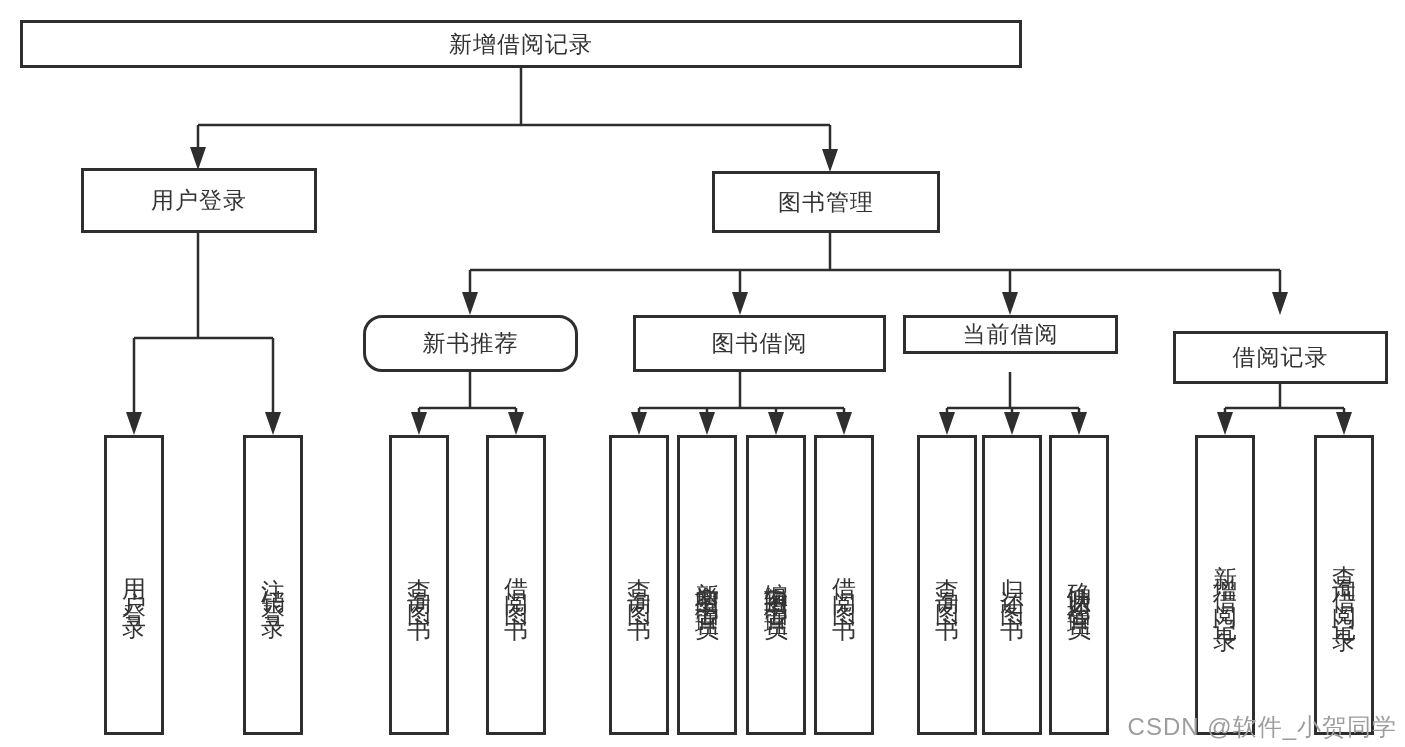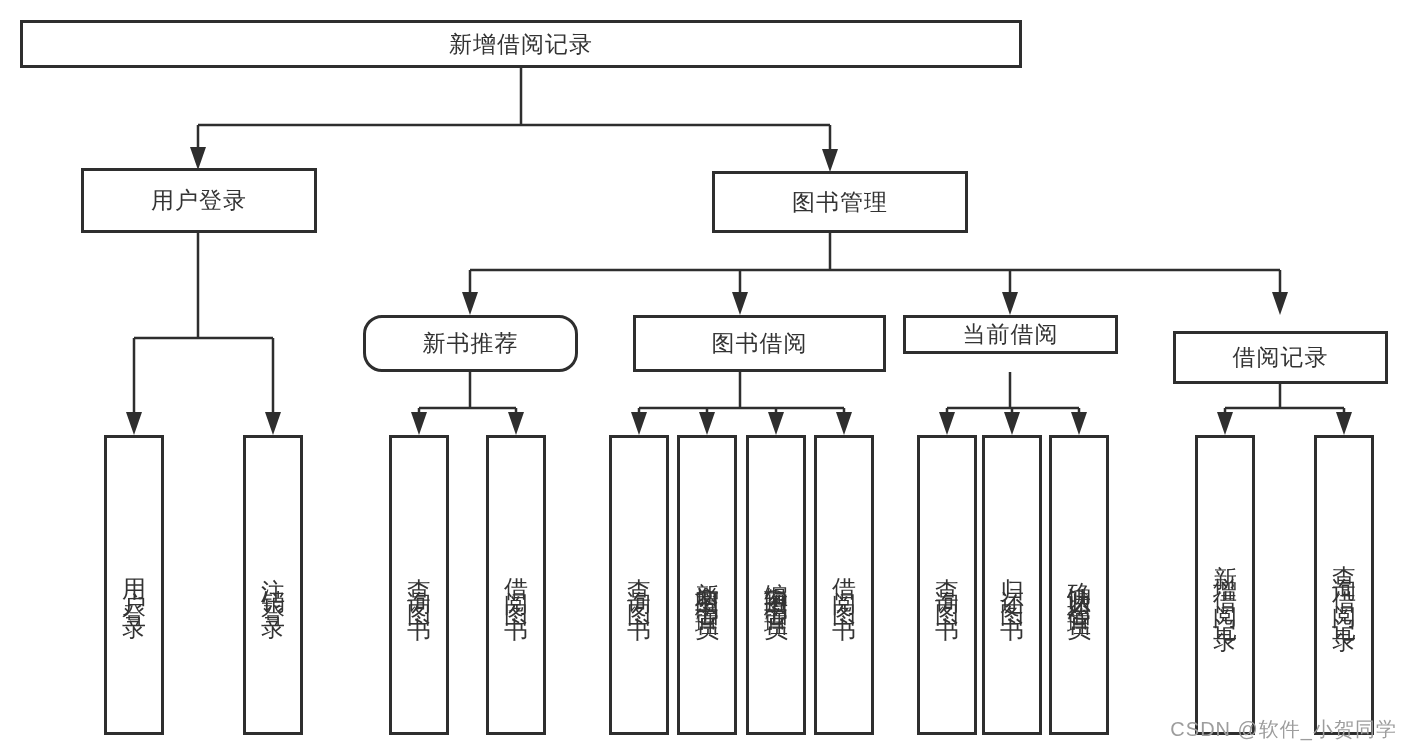--- a/index.html
+++ b/index.html
@@ -38,21 +38,21 @@
     writing-mode: vertical-rl;
     font-size: 24px;
     letter-spacing: 13px;
     line-height: 1;
   }
   .vnode.tight { letter-spacing: 5px; }
   .watermark {
     position: absolute;
     right: 8px;
     bottom: 4px;
-    font-size: 20px;
+    font-size: 24px;
     color: #9d9d9d;
     letter-spacing: 1px;
     white-space: nowrap;
     z-index: 5;
   }
 </style>
 </head>
 <body>
 
 <svg class="wires" viewBox="0 0 1405 747" xmlns="http://www.w3.org/2000/svg">
@@ -91,21 +91,21 @@
     <polygon points="1004,412 1020,412 1012,435"></polygon>
     <polygon points="1071,412 1087,412 1079,435"></polygon>
     <polygon points="1217,412 1233,412 1225,435"></polygon>
     <polygon points="1336,412 1352,412 1344,435"></polygon>
   </g>
 </svg>
 
 <div class="node hnode" style="left:20px; top:20px; width:1002px; height:48px;">新增借阅记录</div>
 
 <div class="node hnode" style="left:81px; top:168px; width:236px; height:65px;">用户登录</div>
-<div class="node hnode" style="left:712px; top:171px; width:256px; height:62px;">图书管理</div>
+<div class="node hnode" style="left:712px; top:171px; width:228px; height:62px;">图书管理</div>
 
 <div class="node hnode" style="left:363px; top:315px; width:215px; height:57px;border-radius:19px;">新书推荐</div>
 <div class="node hnode" style="left:633px; top:315px; width:253px; height:57px;">图书借阅</div>
 <div class="node hnode" style="left:903px; top:315px; width:215px; height:39px;">当前借阅</div>
 <div class="node hnode" style="left:1173px; top:331px; width:215px; height:53px;">借阅记录</div>
 
 <div class="node vnode" style="left:104px;">用户登录</div>
 <div class="node vnode" style="left:243px;">注销登录</div>
 
 <div class="node vnode" style="left:389px;">查询图书</div>

